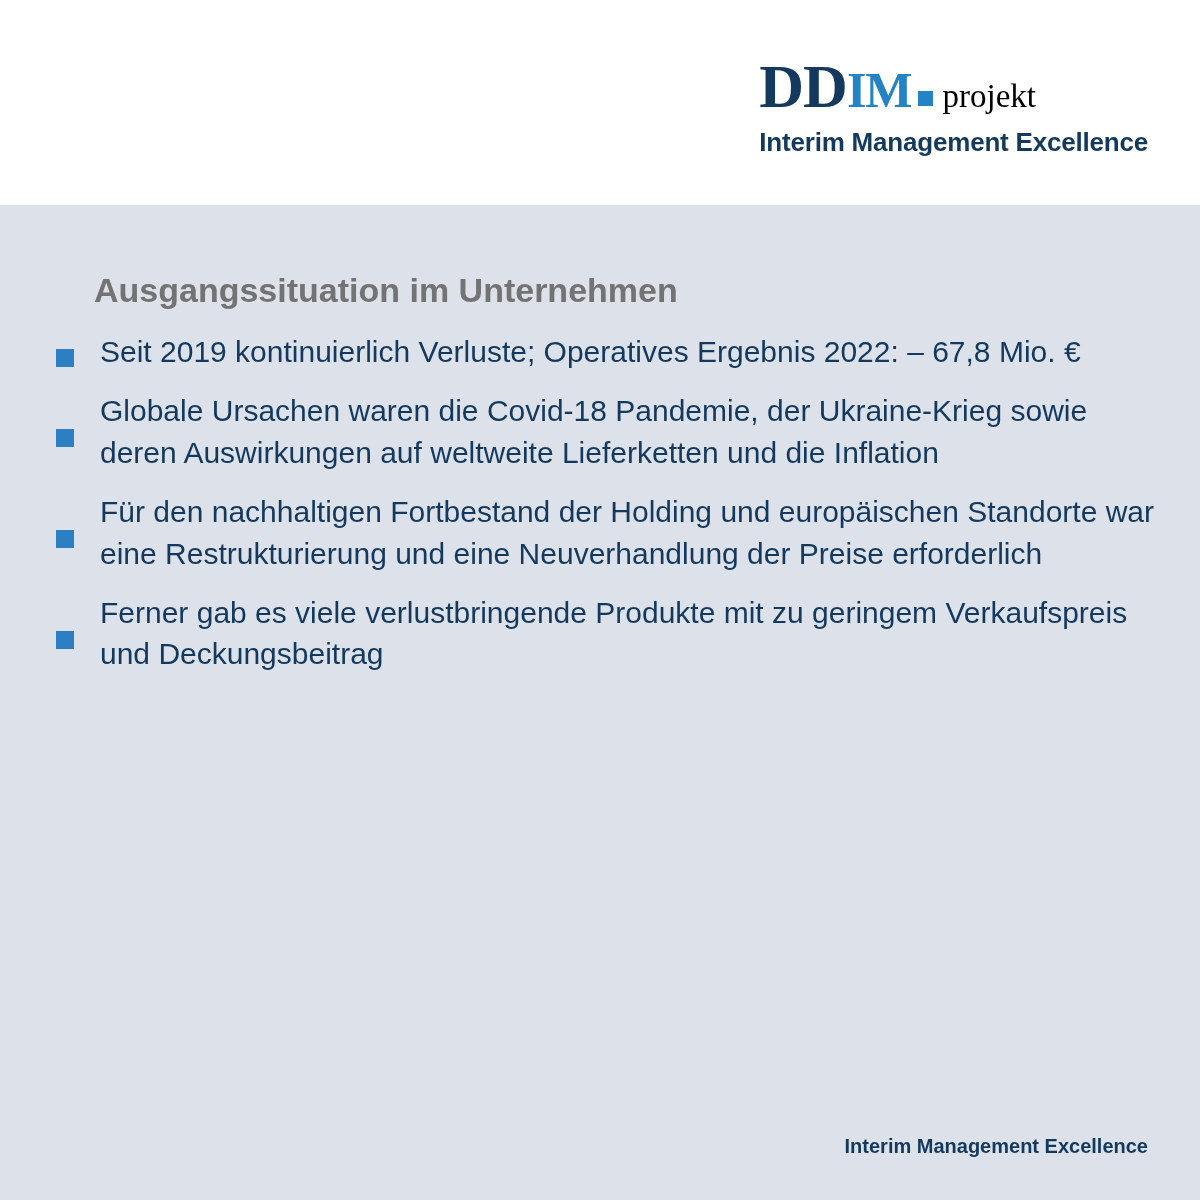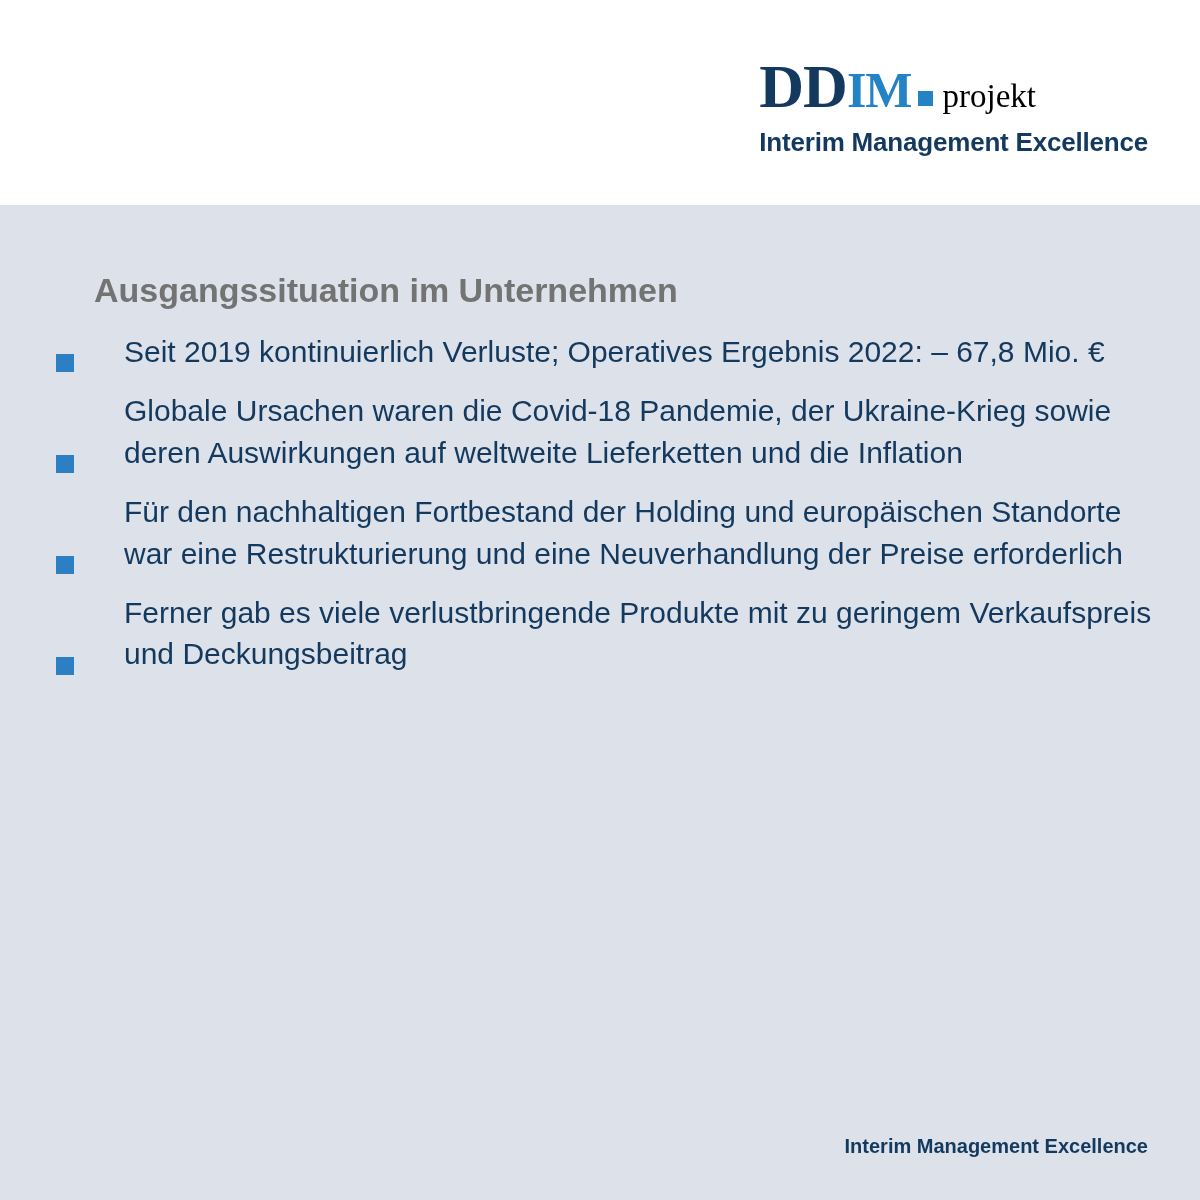--- a/index.html
+++ b/index.html
@@ -107,23 +107,22 @@
     margin-left: 38px;
   }
   .bullets {
     position: absolute;
     left: 56px;
     top: 126px;
     width: 1110px;
   }
   .bullet-row {
     display: flex;
-    align-items: flex-end;
+    align-items: center;
     margin-bottom: 18px;
-    gap: 24px;
   }
   .bullet-marker {
     flex: 0 0 auto;
     width: 18px;
     height: 18px;
     background: #2b7fc2;
     margin-top: 13px;
     margin-right: 26px;
   }
   .bullet-text {

